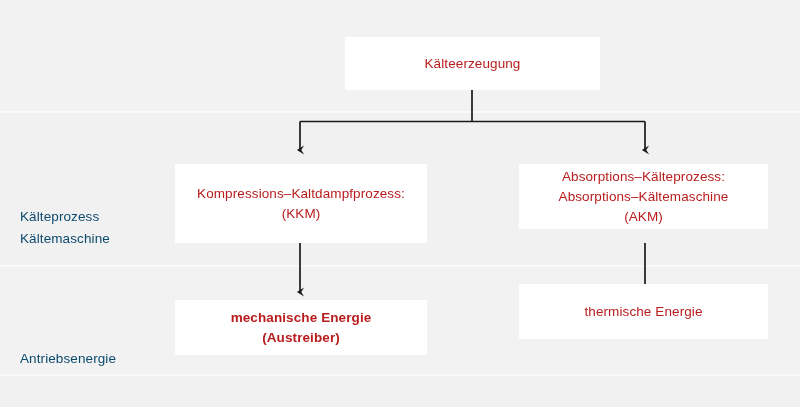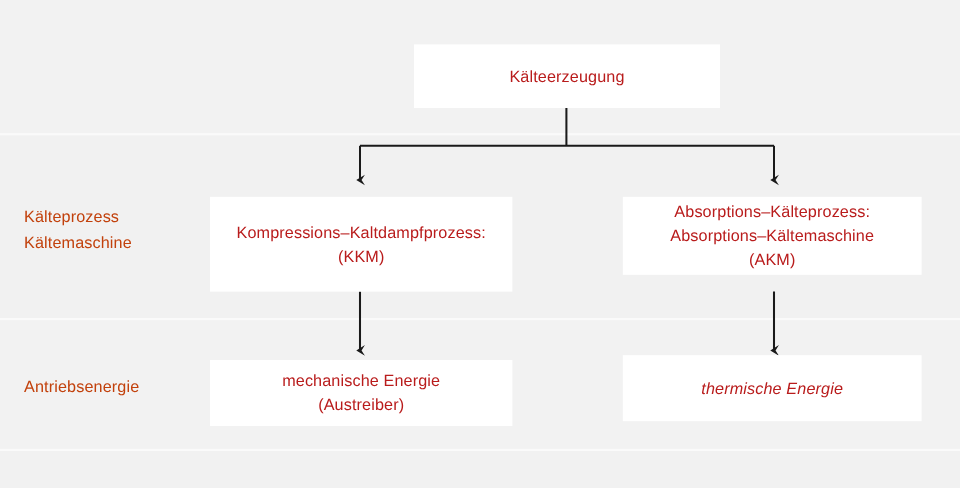--- a/index.html
+++ b/index.html
@@ -71,36 +71,37 @@
     left: 519px;
     top: 164px;
     width: 249px;
     height: 65px;
   }
   #node-mech {
     left: 175px;
     top: 300px;
     width: 252px;
     height: 55px;
+    font-weight: bold;
   }
   #node-therm {
     left: 519px;
-    top: 296px;
+    top: 284px;
     width: 249px;
     height: 55px;
-    font-style: italic;
   }
   .row-label {
     position: absolute;
-    color: #c2410c;
+    color: #0c4a6e;
     font-size: 13.5px;
     line-height: 22px;
     text-align: left;
     letter-spacing: 0.1px;
     white-space: pre-line;
+    margin-top: 36px;
   }
   #label-prozess {
     left: 20px;
     top: 170px;
     width: 150px;
   }
   #label-antrieb {
     left: 20px;
     top: 312px;
     width: 150px;

